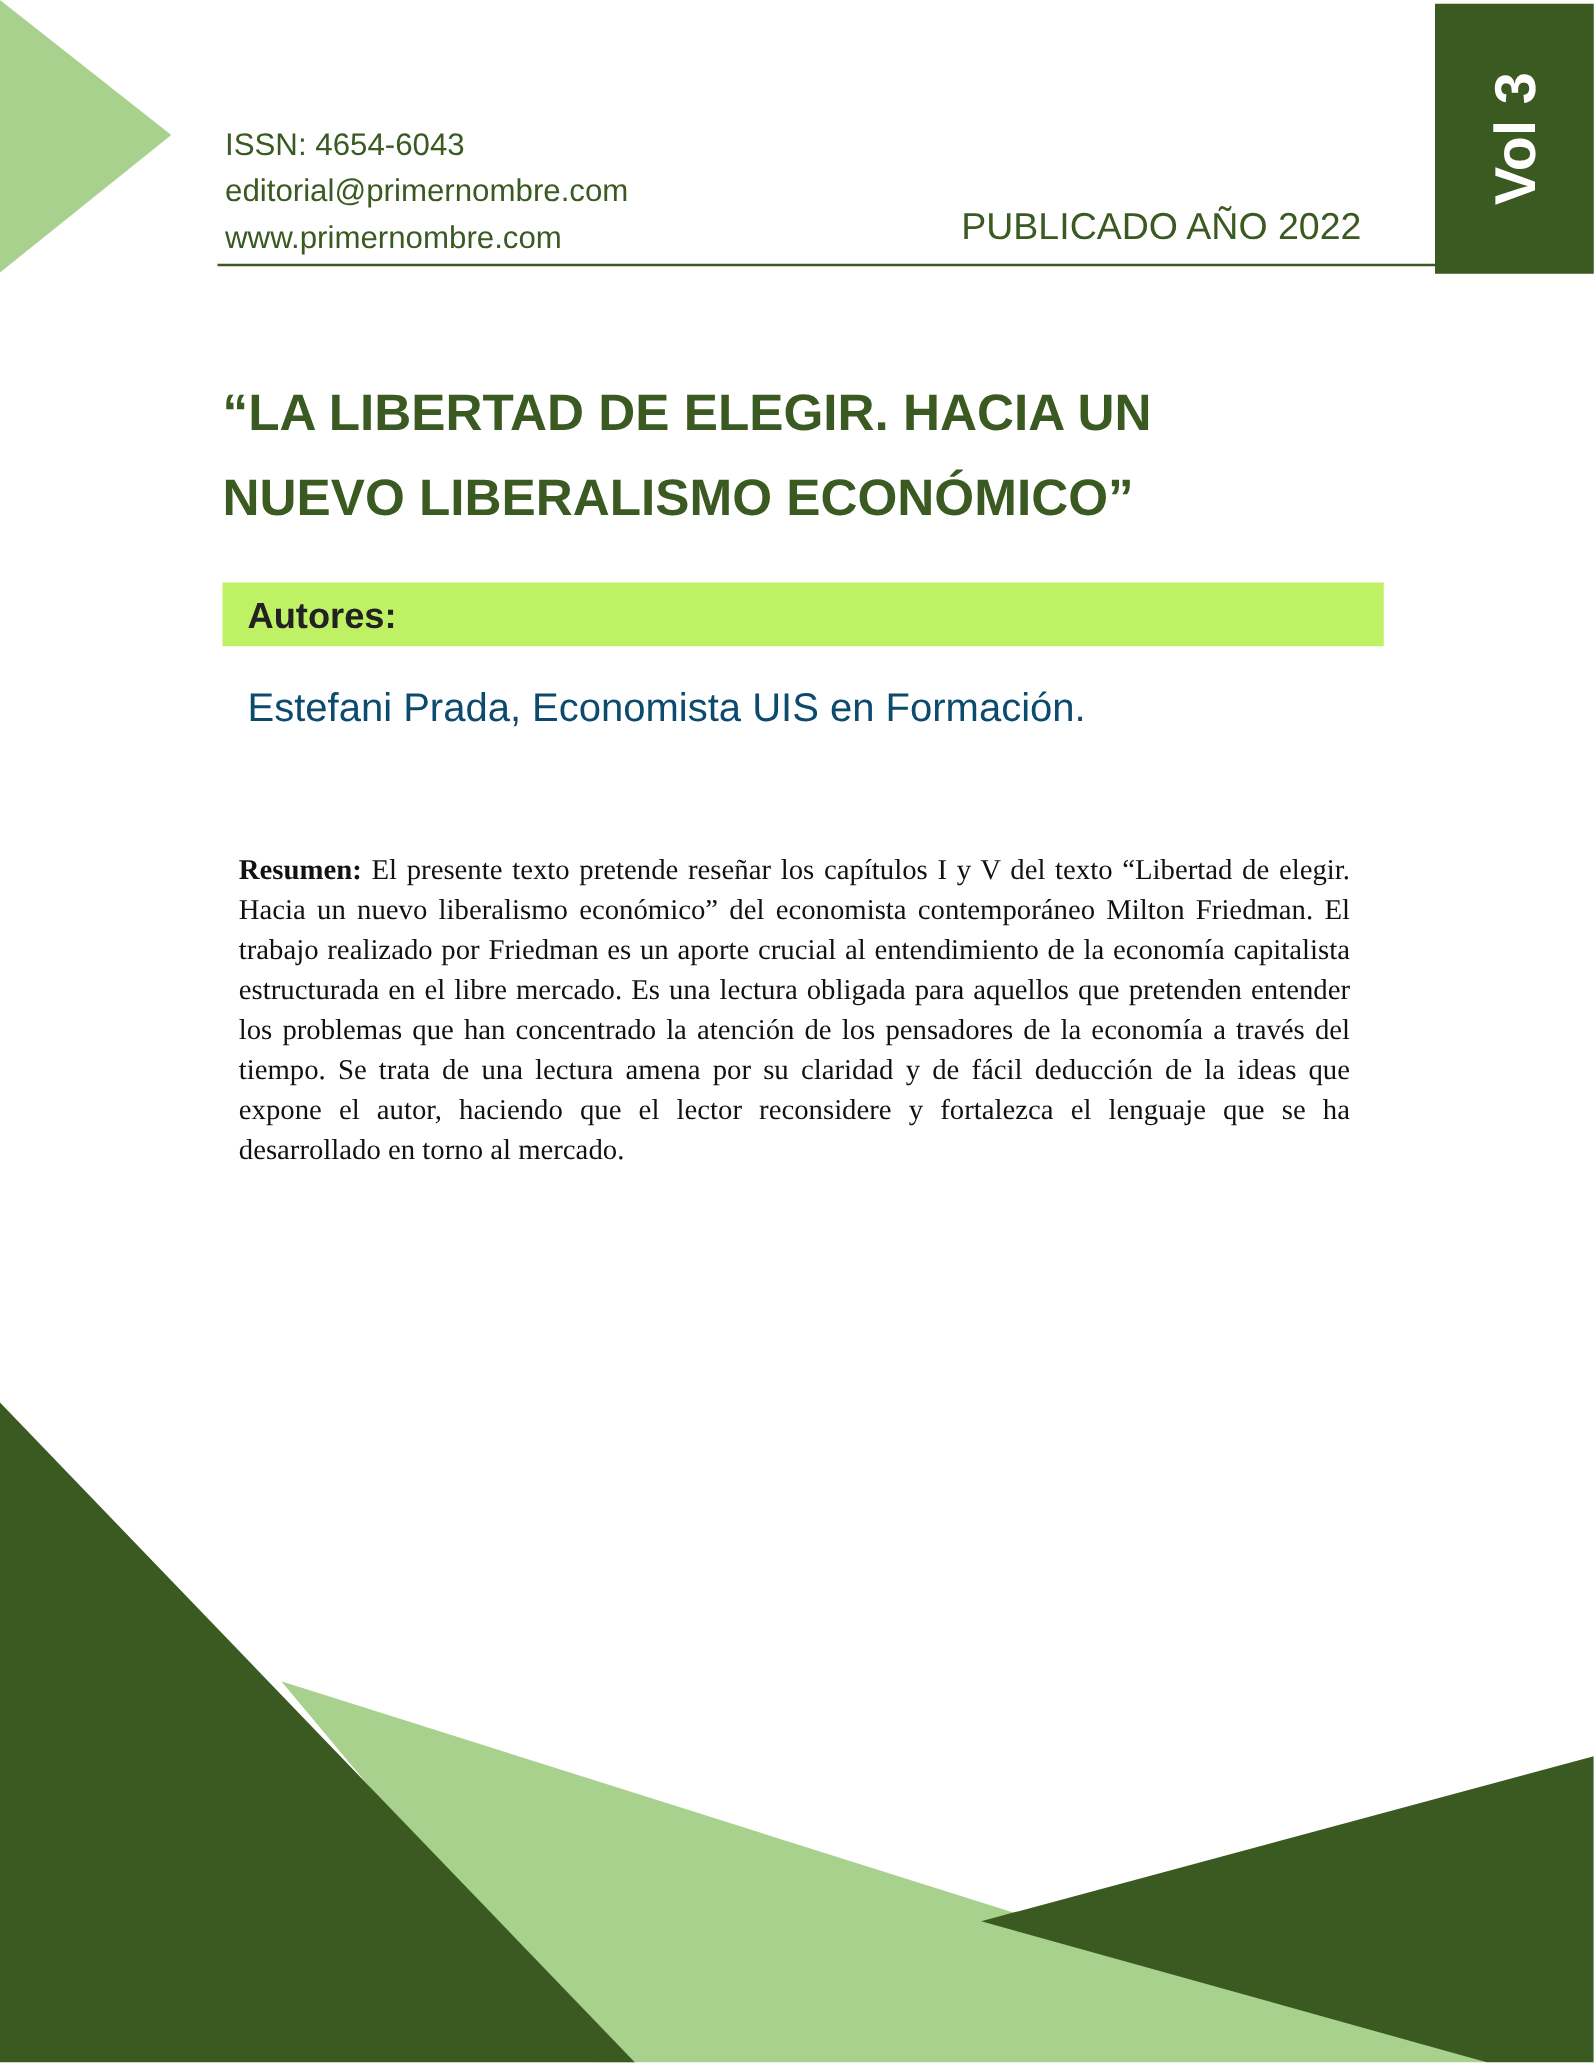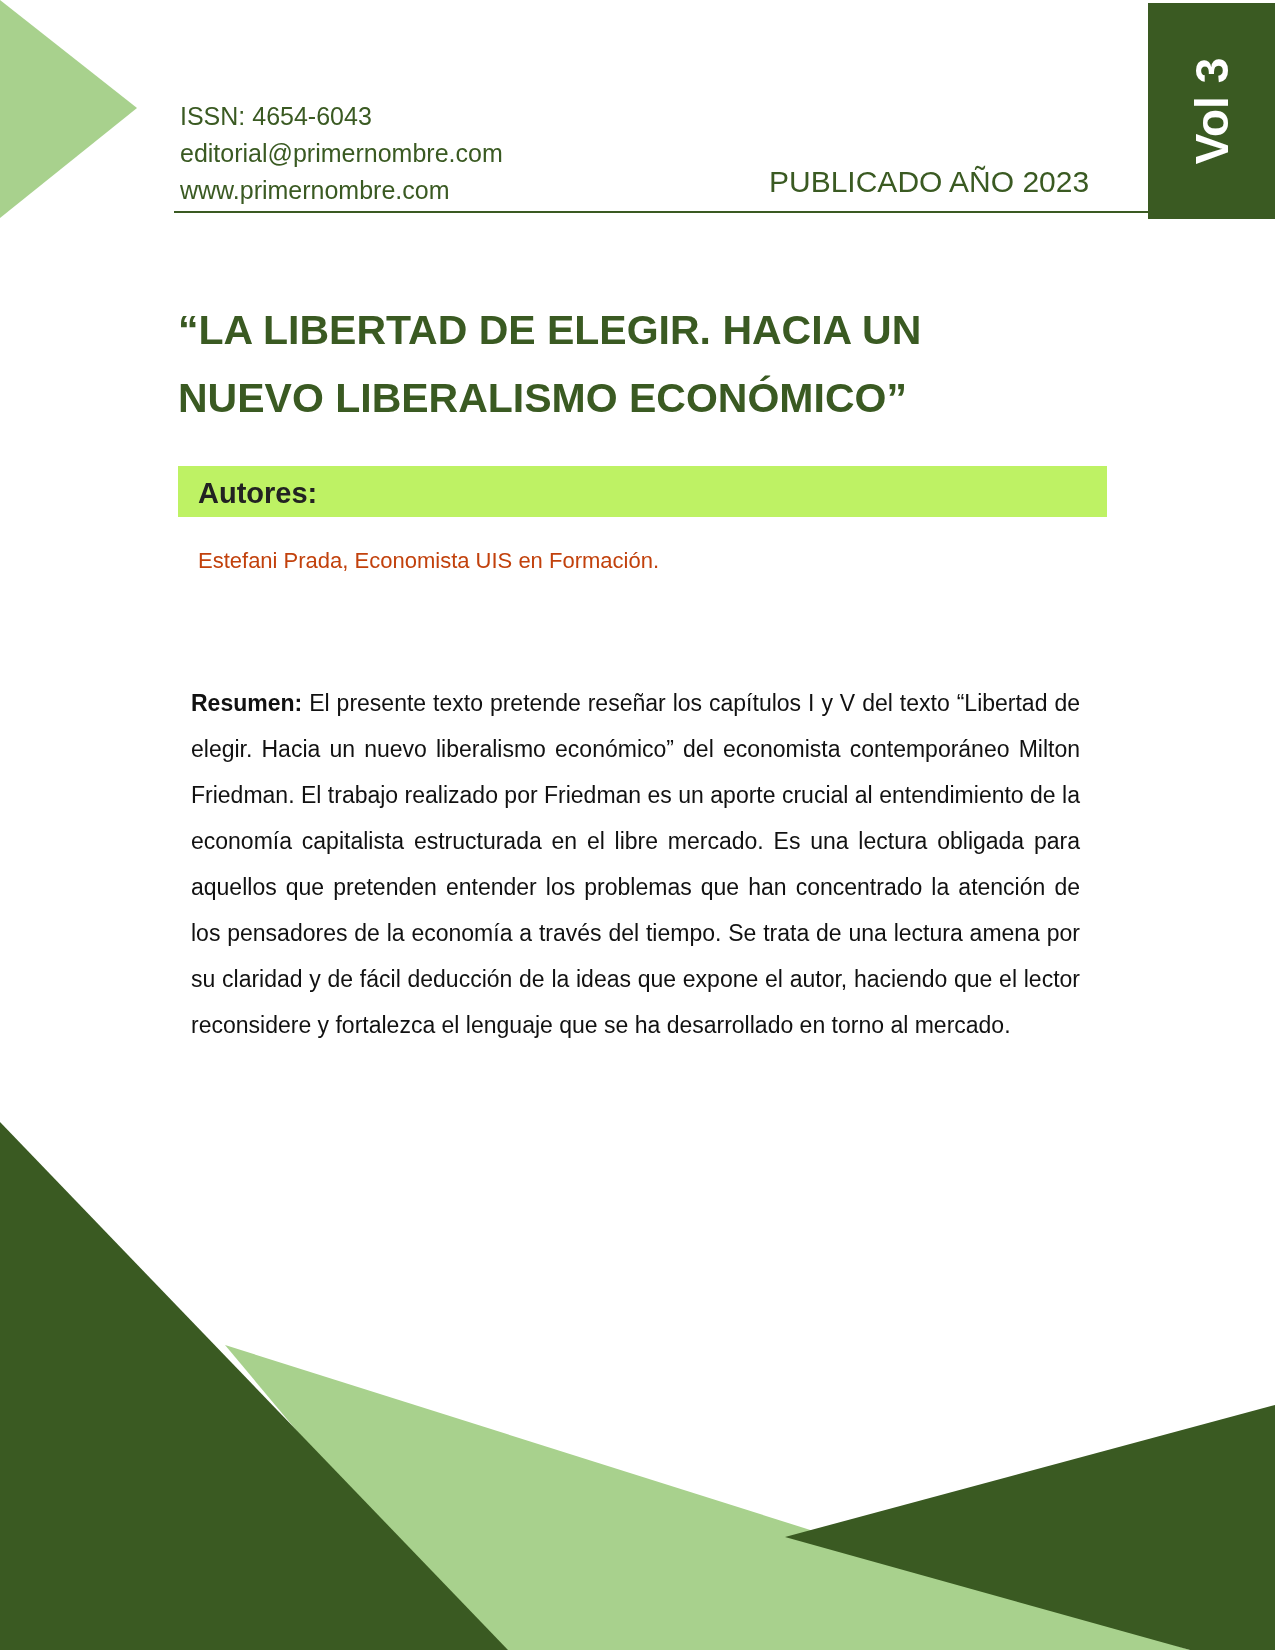--- a/index.html
+++ b/index.html
@@ -10,42 +10,42 @@
   .header-info div { white-space:nowrap; }
   .published { position:absolute; left:769px; top:165px; color:#3a5a22; font-size:30px; white-space:nowrap; }
   .header-rule { position:absolute; left:174px; top:211px; width:974px; height:2px; background:#3a5a22; }
   .vol-box { position:absolute; left:1148px; top:3px; width:127px; height:216px; background:#3a5a22; }
   .vol-text { position:absolute; left:50%; top:50%; transform:translate(-50%,-50%) rotate(-90deg);
               color:#ffffff; font-weight:bold; font-size:46px; white-space:nowrap; }
   .title { position:absolute; left:178px; top:296px; width:900px; color:#3a5a22; font-weight:bold;
            font-size:41px; line-height:68px; margin:0; }
   .authors-bar { position:absolute; left:178px; top:466px; width:929px; height:51px; background:#bef264; }
   .authors-label { position:absolute; left:20px; top:11px; font-size:29px; font-weight:bold; color:#222; }
-  .author-line { position:absolute; left:198px; top:548px; font-size:22px; color:#c2410c; white-space:nowrap; }
-  .abstract { position:absolute; left:191px; top:680px; width:889px; font-size:23px; line-height:46px;
-              color:#111; text-align:justify; margin:0; }
+  .author-line { position:absolute; left:198px; top:548px; font-size:32px; color:#0c4a6e; white-space:nowrap; }
+  .abstract { position:absolute; left:191px; top:680px; width:889px; font-size:23px; line-height:32px;
+              color:#111; text-align:justify; margin:0;font-family:Liberation Serif, serif; }
   .abstract b { font-weight:bold; }
 </style>
 </head>
 <body>
 
 <svg class="deco" viewBox="0 0 1275 1650" xmlns="http://www.w3.org/2000/svg">
   <polygon points="0,0 137,108 0,218" fill="#a8d18d"></polygon>
   <polygon points="225,1345 1190,1650 480,1650" fill="#a8d18d"></polygon>
   <polygon points="0,1122 508,1650 0,1650" fill="#3a5a22"></polygon>
   <polygon points="785,1537 1275,1405 1275,1650 1190,1650" fill="#3a5a22"></polygon>
 </svg>
 
 <div class="header-info">
   <div>ISSN: 4654-6043</div>
   <div>editorial@primernombre.com</div>
   <div>www.primernombre.com</div>
 </div>
 
-<div class="published">PUBLICADO AÑO 2023</div>
+<div class="published">PUBLICADO AÑO 2022</div>
 <div class="header-rule"></div>
 
 <div class="vol-box">
   <div class="vol-text">Vol 3</div>
 </div>
 
 <h1 class="title">“LA LIBERTAD DE ELEGIR. HACIA UN NUEVO LIBERALISMO ECONÓMICO”</h1>
 
 <div class="authors-bar">
   <span class="authors-label">Autores:</span>

